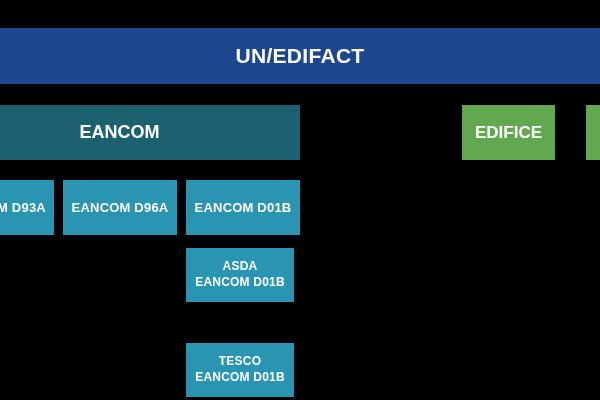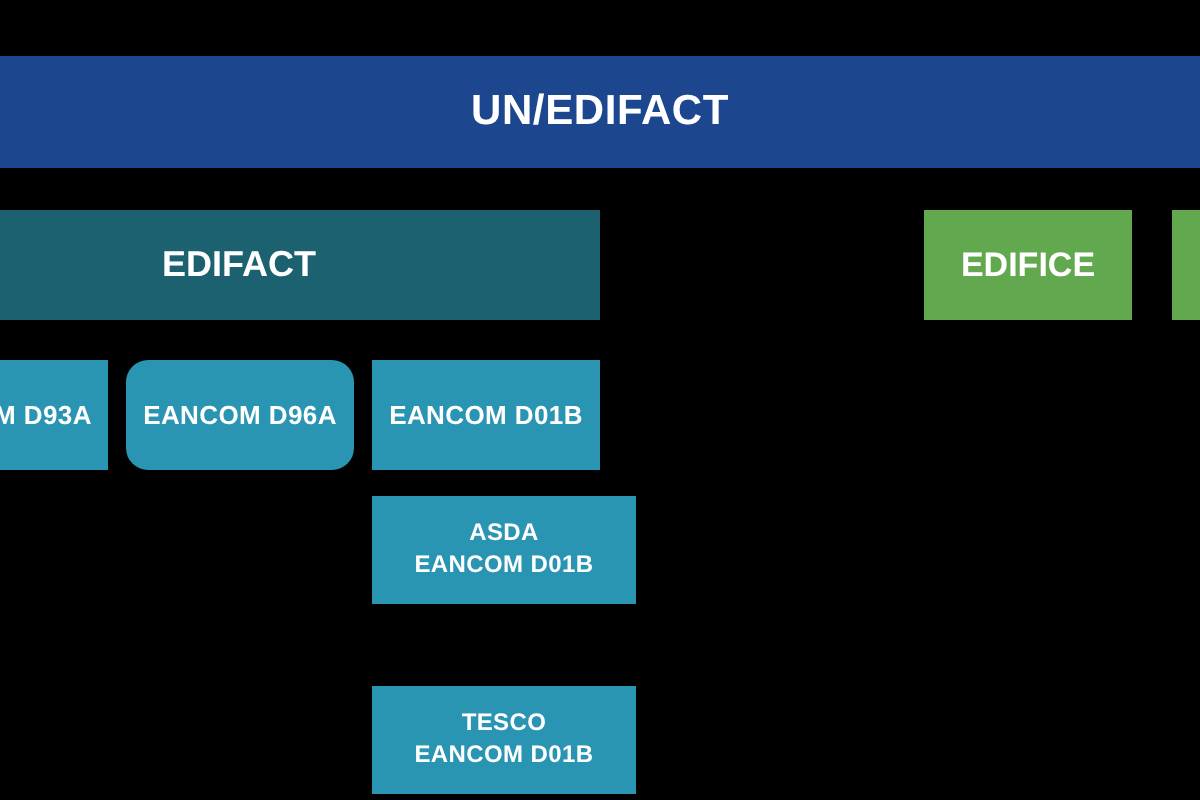--- a/index.html
+++ b/index.html
@@ -31,52 +31,52 @@
     letter-spacing: 0.3px;
   }
   .row-subset { top: 105px; height: 55px; }
   .node-eancom {
     left: -61px; width: 361px;
     background: var(--dark-teal);
     font-size: 18px;
   }
   .green { background: var(--green); font-size: 17px; }
   .node-edigas  { left: 332px; width: 114px; }
-  .node-edifice { left: 462px; width: 104px; }
+  .node-edifice { left: 462px; width: 93px; }
   .node-partial { left: 586px; width: 40px; }
   .row-version { top: 180px; height: 55px; }
   .version {
     background: var(--light-teal);
     font-size: 13px;
     letter-spacing: 0.2px;
   }
   .node-d93a { left: -59px; width: 113px; }
-  .node-d96a { left: 63px;  width: 114px; border-radius: 11px; }
+  .node-d96a { left: 63px;  width: 114px; }
   .node-d01b { left: 186px; width: 114px; }
   .retailer {
-    left: 186px; width: 132px; height: 54px;
+    left: 186px; width: 108px; height: 54px;
     background: var(--light-teal);
     font-size: 12px;
     line-height: 1.3;
     letter-spacing: 0.2px;
   }
   .node-asda  { top: 248px; }
   .node-tesco { top: 315px; margin-top: 28px; }
 </style>
 </head>
 <body>
 
 <div class="stage">
 
   <div class="box banner">
     <span>UN/EDIFACT</span>
   </div>
 
   <div class="box row-subset node-eancom">
-    <span>EDIFACT</span>
+    <span>EANCOM</span>
   </div>
 
 
   <div class="box row-subset green node-edifice">
     <span>EDIFICE</span>
   </div>
 
   <div class="box row-subset green node-partial"></div>
 
   <div class="box row-version version node-d93a">

